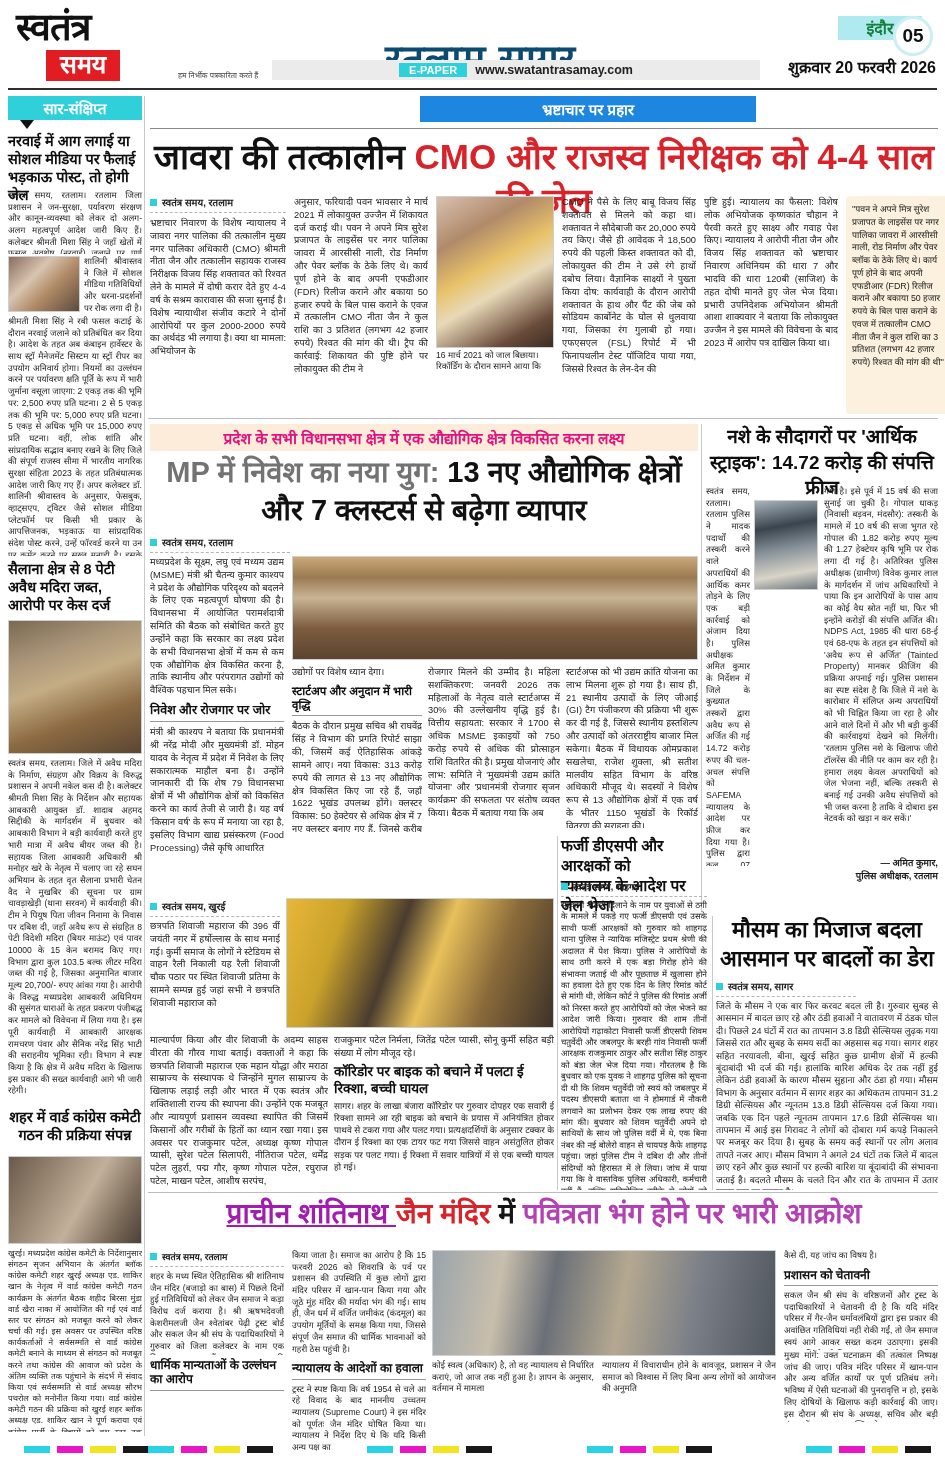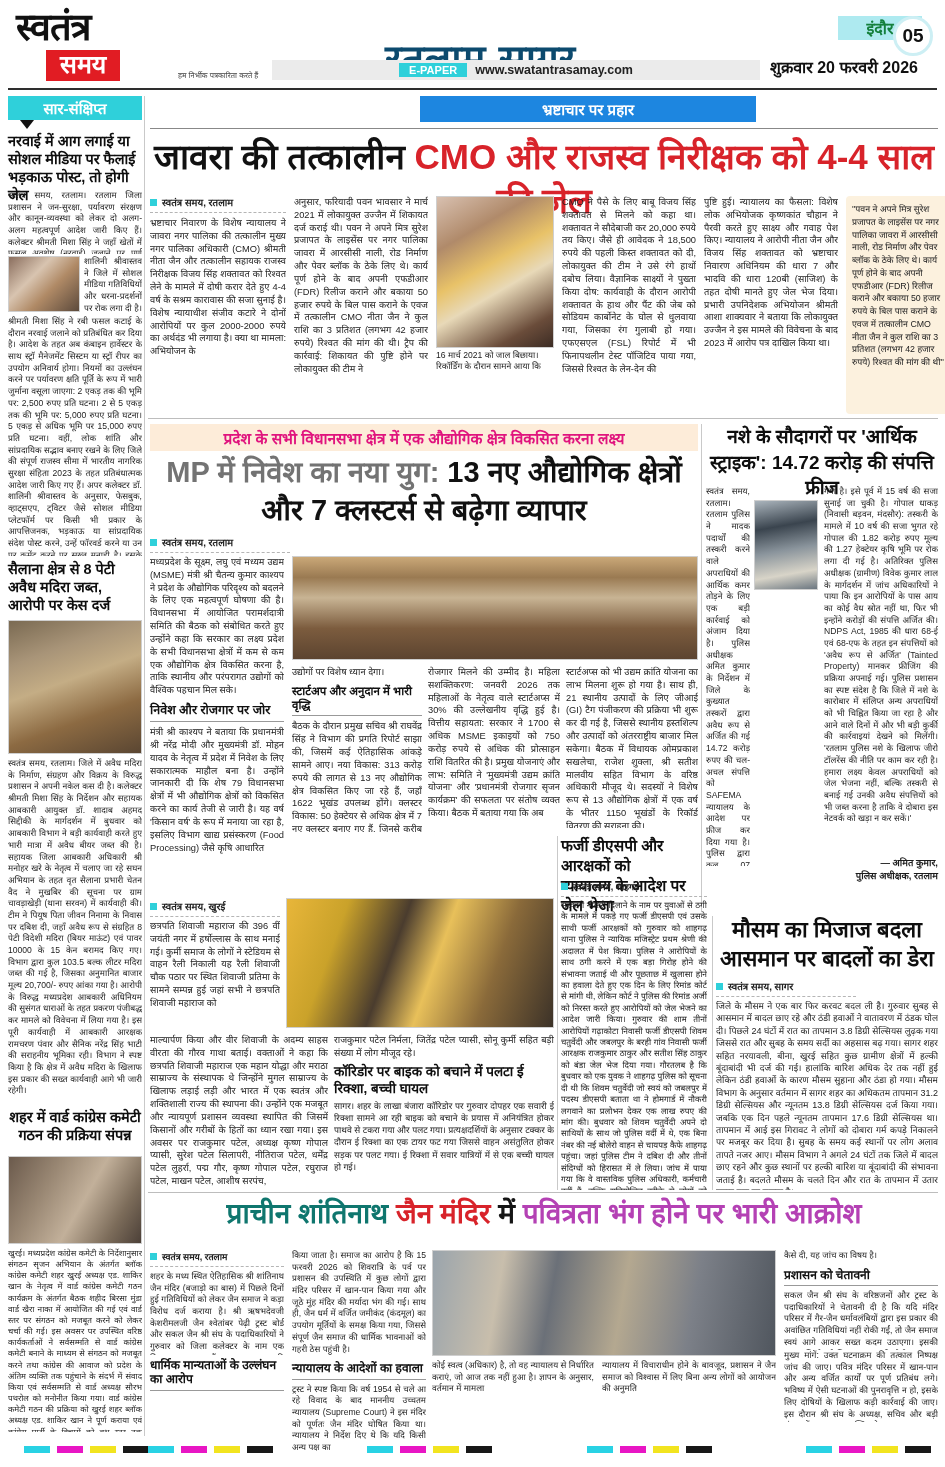--- a/index.html
+++ b/index.html
@@ -38,21 +38,21 @@
     </div>
     <div class="abs" style="left:178px;top:70px;width:130px;font-size:7.5px;color:#444;">हम निर्भीक पत्रकारिता करते हैं</div>
     <div class="abs" style="left:280px;top:16px;width:400px;text-align:center;font-size:40px;font-weight:bold;color:#0c4a6e;margin-top:14px;">रतलाम-सागर</div>
     <div class="abs" style="left:272px;top:60px;width:488px;height:20px;background:#ebebeb;display:flex;align-items:center;justify-content:center;gap:8px;">
       <span style="background:#2fd0da;color:#fff;font-weight:bold;font-size:11px;padding:1px 10px;">E-PAPER</span>
       <span style="font-size:12.5px;font-weight:bold;color:#222;">www.swatantrasamay.com</span>
     </div>
     <div class="abs" style="left:812px;top:16px;width:84px;height:24px;background:#aeeaf0;display:flex;align-items:center;justify-content:center;font-size:16px;font-weight:bold;color:#15803d;margin-left:26px;">इंदौर</div>
     <div class="abs" style="left:893px;top:16px;width:40px;height:40px;border-radius:50%;background:#fff;border:3px solid #cdeff4;
                 box-sizing:border-box;display:flex;align-items:center;justify-content:center;font-size:19px;font-weight:bold;color:#111;">05</div>
-    <div class="abs" style="left:770px;top:56px;width:166px;text-align:left;font-size:16px;font-weight:bold;color:#111;">शुक्रवार 20 फरवरी 2026</div>
+    <div class="abs" style="left:770px;top:56px;width:166px;text-align:right;font-size:16px;font-weight:bold;color:#111;">शुक्रवार 20 फरवरी 2026</div>
     <div class="abs rule" style="left:8px;top:88px;width:929px;height:2px;"></div>
   </header>
 
   <aside>
     <div class="abs" style="left:8px;top:96px;width:134px;height:24px;background:#2fd0da;display:flex;align-items:center;justify-content:center;
                 color:#fff;font-weight:bold;font-size:15px;">सार-संक्षिप्त</div>
     <div class="abs" style="left:20px;top:120px;width:0;height:0;border-left:7px solid transparent;border-right:7px solid transparent;border-top:9px solid #111;"></div>
 
     <div class="abs hl" style="left:8px;top:132px;width:134px;font-size:14.5px;line-height:1.25;">नरवाई में आग लगाई या सोशल मीडिया पर फैलाई भड़काऊ पोस्ट, तो होगी जेल</div>
     <div class="abs bs" style="left:8px;top:190px;width:134px;height:64px;">स्वतंत्र समय, रतलाम। रतलाम जिला प्रशासन ने जन-सुरक्षा, पर्यावरण संरक्षण और कानून-व्यवस्था को लेकर दो अलग-अलग महत्वपूर्ण आदेश जारी किए हैं। कलेक्टर श्रीमती मिशा सिंह ने जहाँ खेतों में फसल अवशेष (नरवाई) जलाने पर पूर्ण प्रतिबंध लगाया है, वहीं अपर कलेक्टर डॉ.</div>
@@ -182,21 +182,21 @@
     </div>
     <div class="abs byline" style="left:716px;top:980px;width:140px;">
       <span class="sq"></span><span>स्वतंत्र समय, सागर</span></div>
     <div class="abs b" style="left:716px;top:1000px;width:222px;height:190px;font-size:9px;">जिले के मौसम ने एक बार फिर करवट बदल ली है। गुरुवार सुबह से आसमान में बादल छाए रहे और ठंडी हवाओं ने वातावरण में ठंडक घोल दी। पिछले 24 घंटों में रात का तापमान 3.8 डिग्री सेल्सियस लुढ़क गया जिससे रात और सुबह के समय सर्दी का अहसास बढ़ गया। सागर शहर सहित नरयावली, बीना, खुरई सहित कुछ ग्रामीण क्षेत्रों में हल्की बूंदाबांदी भी दर्ज की गई। हालांकि बारिश अधिक देर तक नहीं हुई लेकिन ठंडी हवाओं के कारण मौसम सुहाना और ठंडा हो गया। मौसम विभाग के अनुसार वर्तमान में सागर शहर का अधिकतम तापमान 31.2 डिग्री सेल्सियस और न्यूनतम 13.8 डिग्री सेल्सियस दर्ज किया गया। जबकि एक दिन पहले न्यूनतम तापमान 17.6 डिग्री सेल्सियस था। तापमान में आई इस गिरावट ने लोगों को दोबारा गर्म कपड़े निकालने पर मजबूर कर दिया है। सुबह के समय कई स्थानों पर लोग अलाव तापते नजर आए। मौसम विभाग ने अगले 24 घंटों तक जिले में बादल छाए रहने और कुछ स्थानों पर हल्की बारिश या बूंदाबांदी की संभावना जताई है। बदलते मौसम के चलते दिन और रात के तापमान में उतार चढ़ाव बना रह सकता है।</div>
   </section>
 
   <div class="abs hrule" style="left:148px;top:1192px;width:790px;"></div>
 
   <section>
     <div class="abs" style="left:150px;top:1196px;width:788px;text-align:center;font-size:28px;font-weight:bold;line-height:1.3;">
-      <span style="color:#0f766e;">प्राचीन शांतिनाथ </span><span style="color:#d8232a;">जैन मंदिर</span><span style="color:#151515;"> में </span><span style="color:#b441b4;">पवित्रता भंग होने पर भारी आक्रोश</span>
+      <span style="color:#a21caf;text-decoration:underline;">प्राचीन शांतिनाथ </span><span style="color:#d8232a;">जैन मंदिर</span><span style="color:#151515;"> में </span><span style="color:#b441b4;">पवित्रता भंग होने पर भारी आक्रोश</span>
     </div>
 
     <div class="abs" style="left:150px;top:1250px;width:134px;height:186px;">
       <div class="byline" style="font-size:9px;">
         <span class="sq"></span><span>स्वतंत्र समय, रतलाम</span></div>
       <div class="bs" style="height:162px;">शहर के मध्य स्थित ऐतिहासिक श्री शांतिनाथ जैन मंदिर (बजाड़ो का बास) में पिछले दिनों हुई गतिविधियों को लेकर जैन समाज ने कड़ा विरोध दर्ज कराया है। श्री ऋषभदेवजी केशरीमलजी जैन श्वेतांबर पेढ़ी ट्रस्ट बोर्ड और सकल जैन श्री संघ के पदाधिकारियों ने गुरुवार को जिला कलेक्टर के नाम एक विस्तृत ज्ञापन सौंपकर प्रशासन की कार्यप्रणाली पर सवाल उठाए हैं।</div>
     </div>
     <div class="abs" style="left:292px;top:1250px;width:134px;height:186px;">
       <div class="bs">किया जाता है। समाज का आरोप है कि 15 फरवरी 2026 को शिवरात्रि के पर्व पर प्रशासन की उपस्थिति में कुछ लोगों द्वारा मंदिर परिसर में खान-पान किया गया और जूठे मुंह मंदिर की मर्यादा भंग की गई। साथ ही, जैन धर्म में वर्जित जमीकंद (कंदमूल) का उपयोग मूर्तियों के समक्ष किया गया, जिससे संपूर्ण जैन समाज की धार्मिक भावनाओं को गहरी ठेस पहुंची है।</div>
       <div class="subhead" style="font-size:12px;">न्यायालय के आदेशों का हवाला</div>

